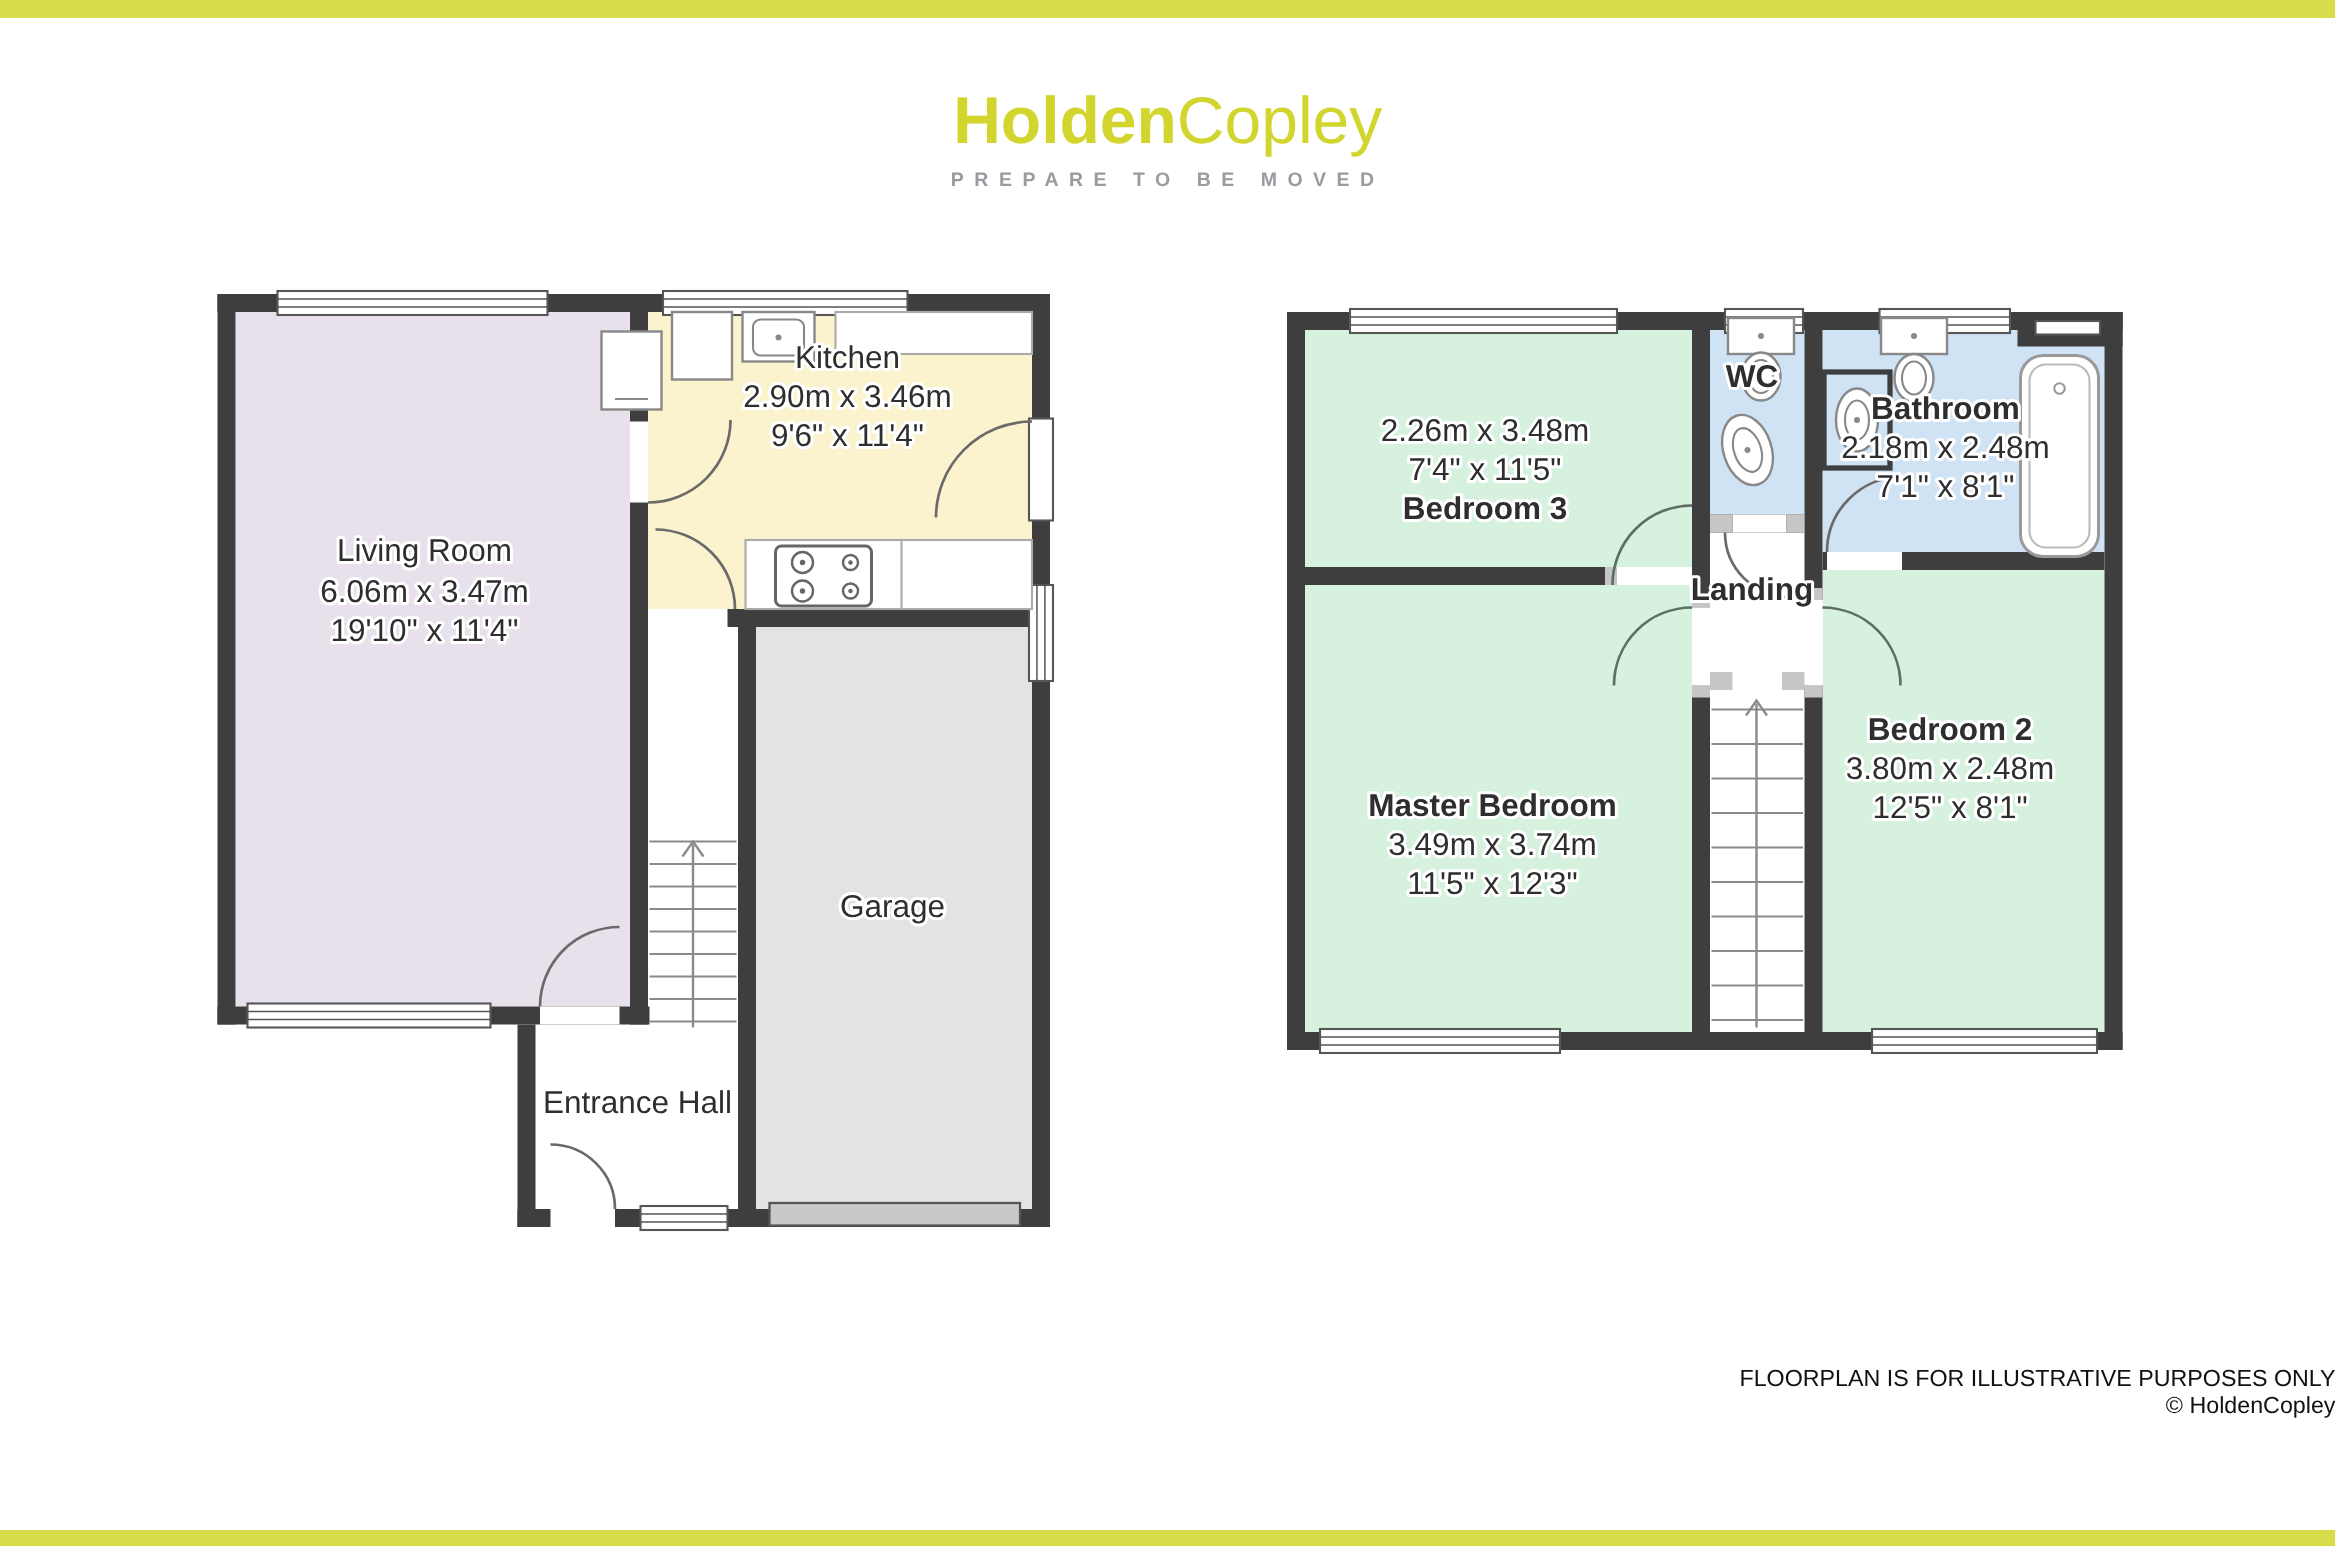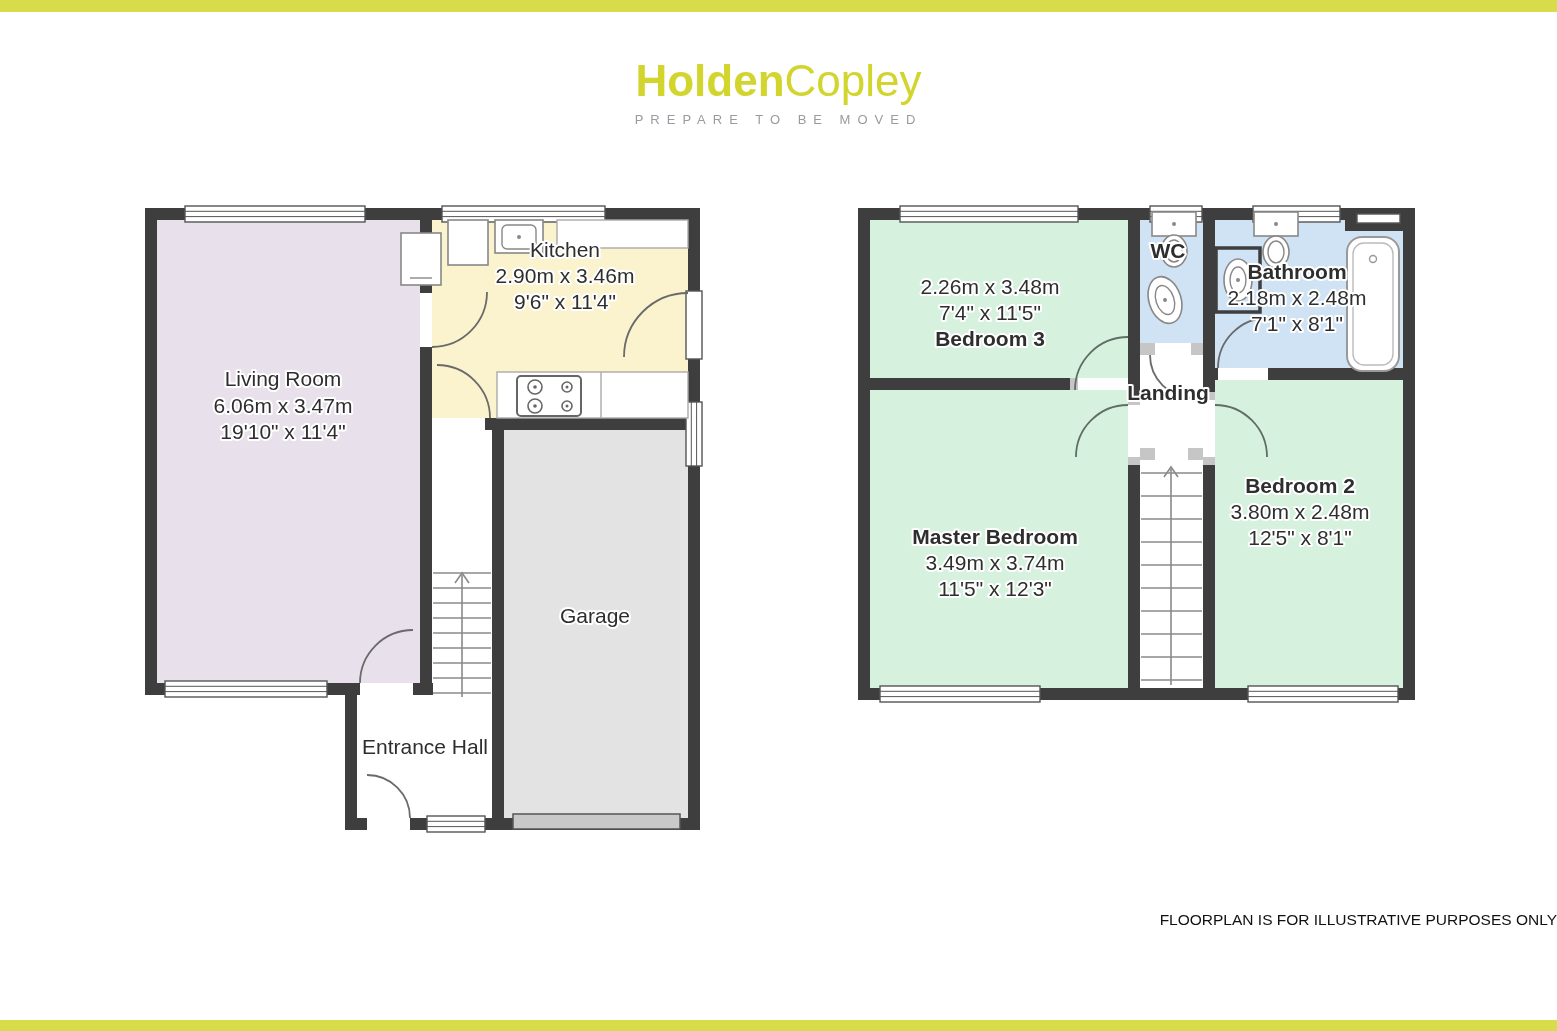--- a/index.html
+++ b/index.html
@@ -5,25 +5,25 @@
   html,body{margin:0;padding:0;background:#fff;}
   .page{position:relative;width:1557px;height:1031px;background:#ffffff;
         font-family:"Liberation Sans",sans-serif;overflow:hidden;}
   .bar{position:absolute;left:0;width:100%;background:#d8dc4b;}
   .bar-top{top:0;height:12px;}
   .bar-bottom{bottom:0;height:11px;}
   .logo{position:absolute;top:56px;left:0;width:100%;text-align:center;}
   .logo-text{font-size:44px;color:#d2d52e;letter-spacing:0;}
   .logo-text .b{font-weight:700;}
   .logo-text .l{font-weight:400;}
-  .tagline{margin-top:6px;font-size:13px;letter-spacing:7px;color:#989ca0;font-weight:400;}
+  .tagline{margin-top:6px;font-size:13px;letter-spacing:7px;color:#989ca0;font-weight:700;}
   .disclaimer{position:absolute;top:911px;left:0;width:100%;text-align:right;
               font-size:15.5px;line-height:18.2px;color:#111;}
   .plan{position:absolute;}
-  .plan-ground{left:140px;top:195px;}
+  .plan-ground{left:140px;top:183px;}
   .plan-first{left:850px;top:195px;}
   svg{display:block;}
   .wall{fill:#3e3e3e;}
   .jamb{fill:#c6c6c6;}
   .win{fill:#ffffff;stroke:#555;stroke-width:1.4;}
   .winline{stroke:#555;stroke-width:1;}
   .open{fill:#ffffff;}
   .arc{fill:none;stroke:#5f6e64;stroke-width:1.8;}
   .arc2{fill:none;stroke:#6a6a6a;stroke-width:1.8;}
   .fixt{fill:#ffffff;stroke:#888;stroke-width:1.6;}
@@ -290,16 +290,17 @@
     <text class="rlabel" x="145" y="375">3.49m x 3.74m</text>
     <text class="rlabel" x="145" y="401">11'5" x 12'3"</text>
     <text class="rlabel bold" x="450" y="298">Bedroom 2</text>
     <text class="rlabel" x="450" y="324">3.80m x 2.48m</text>
     <text class="rlabel" x="450" y="350">12'5" x 8'1"</text>
   </svg>
   </div>
 
   <div class="disclaimer">
     <div>FLOORPLAN IS FOR ILLUSTRATIVE PURPOSES ONLY</div>
+    <div>© HoldenCopley</div>
   </div>
 
   <div class="bar bar-bottom"></div>
 </div>
 
 </body></html>

